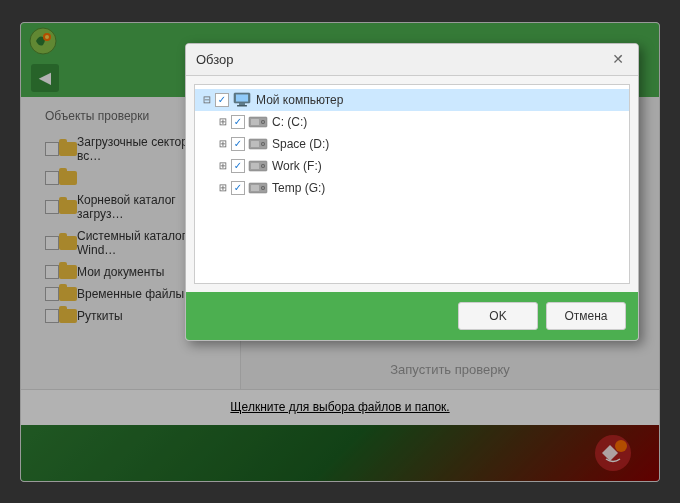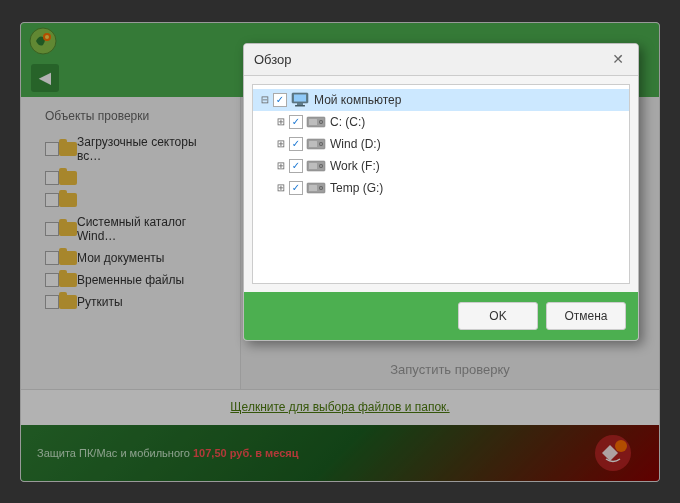--- a/index.html
+++ b/index.html
@@ -131,21 +131,21 @@
       height: 36px;
       background: white;
       border-top: 1px solid #ddd;
       display: flex;
       align-items: center;
       justify-content: center;
       flex-shrink: 0;
     }
 
     .select-link {
-      color: #4d7c0f;
+      color: #000000;
       text-decoration: underline;
       font-size: 12px;
       cursor: pointer;
     }
 
     
     .ad-bar {
       height: 56px;
       background: linear-gradient(135deg, #2e7d32 0%, #1b5e20 50%, #8b0000 100%);
       display: flex;
@@ -194,21 +194,21 @@
       background: rgba(0,0,0,0.3);
       display: flex;
       align-items: flex-start;
       justify-content: flex-end;
       padding: 20px 20px 0 0;
       z-index: 100;
     }
 
     
     .dialog {
-      width: 396px;
+      width: 454px;
       background: #f5f5f5;
       border: 1px solid #bbb;
       border-radius: 4px;
       box-shadow: 4px 4px 12px rgba(0,0,0,0.4);
       display: flex;
       flex-direction: column;
       overflow: hidden;
     }
 
     .dialog-titlebar {
@@ -367,20 +367,21 @@
         <div class="folder-icon"></div>
         <span>Загрузочные секторы вс…</span>
       </div>
       <div class="scan-item">
         <div class="checkbox"></div>
         <div class="folder-icon"></div>
       </div>
       <div class="scan-item">
         <div class="checkbox"></div>
         <div class="folder-icon"></div>
+        <span>Корневой каталог загруз…</span>
       </div>
       <div class="scan-item">
         <div class="checkbox"></div>
         <div class="folder-icon"></div>
         <span>Системный каталог Wind…</span>
       </div>
       <div class="scan-item">
         <div class="checkbox"></div>
         <div class="folder-icon"></div>
         <span>Мои документы</span>
@@ -401,24 +402,20 @@
       <span class="scan-btn">Запустить проверку</span>
     </div>
   </div>
 
   <div class="bottom-bar">
     <span class="select-link">Щелкните для выбора файлов и папок.</span>
   </div>
 
   <div class="ad-bar">
     <div class="ad-text-block">
-      <div class="ad-subtitle">
-        <span>Защита ПК/Мас и мобильного</span>
-        <span class="ad-price"> <span>107,50 руб. в месяц</span></span>
-      </div>
     </div>
     <div class="ad-logo">
       <svg width="55" height="38" viewBox="0 0 55 38">
         <rect x="0" y="0" width="55" height="38" fill="none"></rect>
         <circle cx="27" cy="19" r="18" fill="#c62828" opacity="0.8"></circle>
         <path d="M16 19 L24 11 L32 19 L24 27Z" fill="white" opacity="0.9"></path>
         <circle cx="35" cy="12" r="6" fill="#ff6f00"></circle>
         <path d="M20 25 Q27 30 34 25" stroke="white" stroke-width="1.5" fill="none"></path>
       </svg>
     </div>
@@ -461,21 +458,21 @@
 
         <div class="tree-item indent-2">
           <div class="tree-expand">⊞</div>
           <div class="tree-checkbox checked"></div>
           <svg width="20" height="16" viewBox="0 0 20 16" style="margin-right:4px;flex-shrink:0;">
             <rect x="1" y="3" width="18" height="10" rx="1" fill="#9e9e9e" stroke="#757575" stroke-width="0.5"></rect>
             <rect x="3" y="5" width="8" height="6" rx="0.5" fill="#bdbdbd"></rect>
             <circle cx="15" cy="8" r="2" fill="#616161"></circle>
             <circle cx="15" cy="8" r="1" fill="#9e9e9e"></circle>
           </svg>
-          <span class="tree-label">Wind (D:)</span>
+          <span class="tree-label">Space (D:)</span>
         </div>
 
         <div class="tree-item indent-2">
           <div class="tree-expand">⊞</div>
           <div class="tree-checkbox checked"></div>
           <svg width="20" height="16" viewBox="0 0 20 16" style="margin-right:4px;flex-shrink:0;">
             <rect x="1" y="3" width="18" height="10" rx="1" fill="#9e9e9e" stroke="#757575" stroke-width="0.5"></rect>
             <rect x="3" y="5" width="8" height="6" rx="0.5" fill="#bdbdbd"></rect>
             <circle cx="15" cy="8" r="2" fill="#616161"></circle>
             <circle cx="15" cy="8" r="1" fill="#9e9e9e"></circle>

